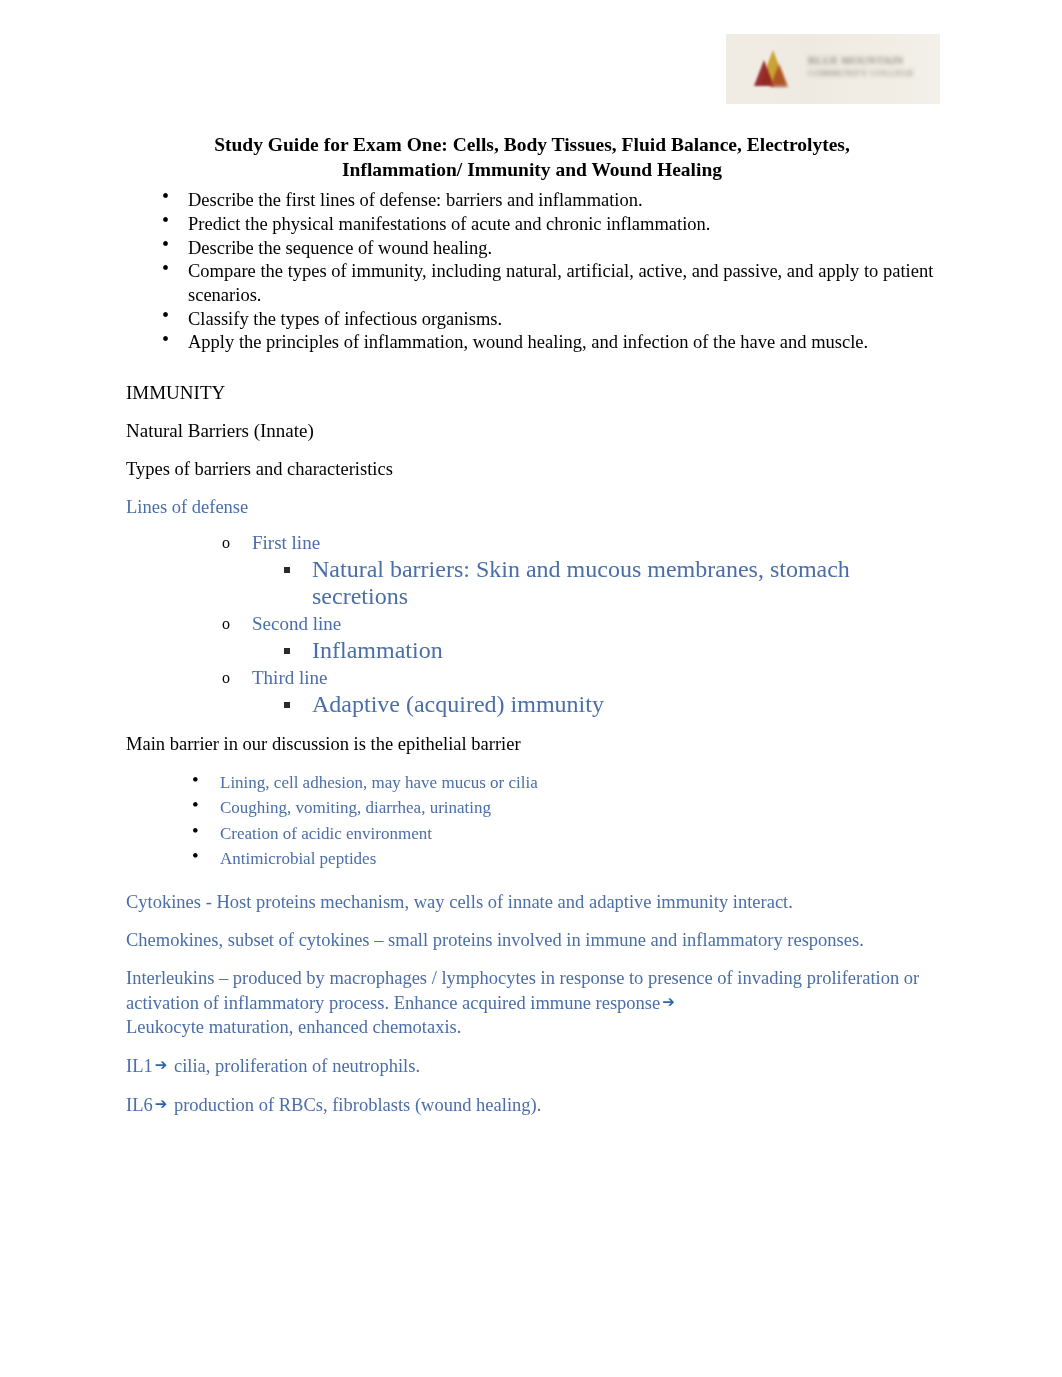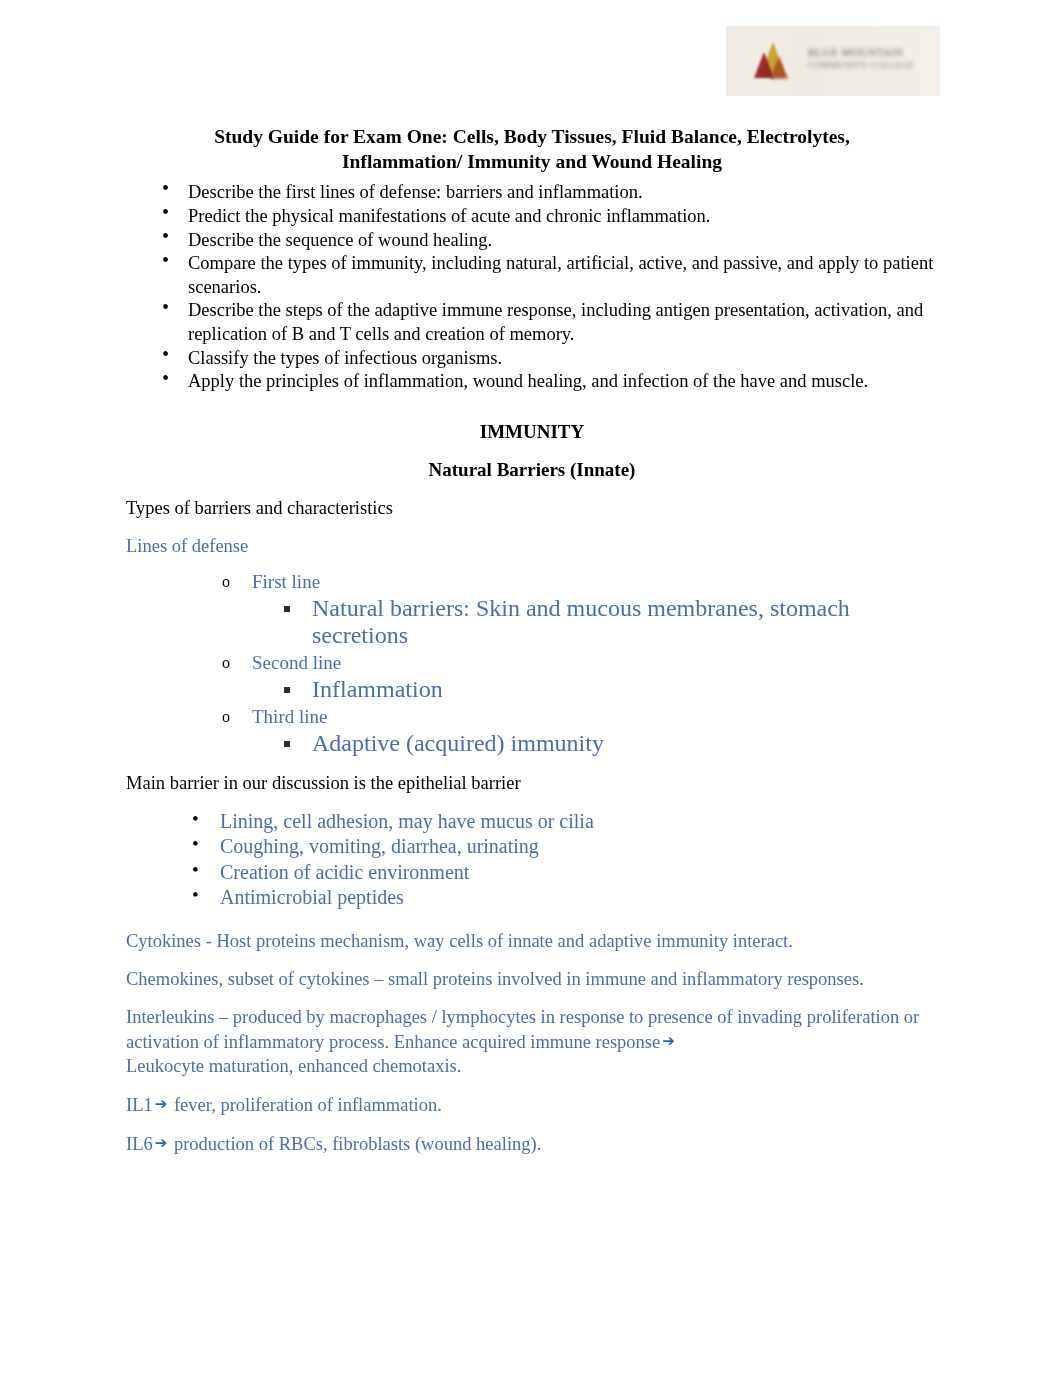--- a/index.html
+++ b/index.html
@@ -14,20 +14,21 @@
     font-family: "Liberation Serif", "DejaVu Serif", serif;
     color: #000000;
     overflow: hidden;
   }
   .page {
     position: relative;
     width: 1062px;
     height: 967px;
     padding: 4px;
     box-sizing: border-box;
+    margin-top: 8px;
   }
   
   .logo-wrap {
     position: absolute;
     top: 26px;
     left: 726px;
     width: 214px;
     height: 70px;
     overflow: hidden;
   }
@@ -127,22 +128,22 @@
     content: "\2022";
     position: absolute;
     left: 36px;
     top: -4px;
     font-size: 20px;
     line-height: 24px;
   }
   ul.bul > li.two-line { line-height: 23.5px; }
 
   .h-center {
-    text-align: center;
-    font-weight: bold;
+    text-align: left;
+    font-weight: normal;
     font-size: 19px;
     line-height: 24px;
   }
   .para {
     font-size: 18.5px;
     line-height: 24px;
   }
   .blue { color: #4a6ea8; }
 
   
@@ -174,21 +175,21 @@
     left: 158px;
     top: 11px;
     width: 6px;
     height: 6px;
     background: #2b2b2b;
   }
   
   ul.bul2 > li {
     position: relative;
     padding-left: 94px;
-    font-size: 20px;
+    font-size: 17px;
     line-height: 25.5px;
   }
   ul.bul2 > li::before {
     content: "\2022";
     position: absolute;
     left: 66px;
     top: -3px;
     font-size: 19px;
     color: #000;
   }
@@ -227,21 +228,20 @@
     <div>Inflammation/ Immunity and Wound Healing</div>
   </div>
 
   <div class="content">
 
     <ul class="bul">
       <li>Describe the first lines of defense: barriers and inflammation.</li>
       <li>Predict the physical manifestations of acute and chronic inflammation.</li>
       <li>Describe the sequence of wound healing.</li>
       <li class="two-line">Compare the types of immunity, including natural, artificial, active, and passive, and apply to patient scenarios.</li>
-      <li class="two-line">Describe the steps of the adaptive immune response, including antigen presentation, activation, and replication of B and T cells and creation of memory.</li>
       <li>Classify the types of infectious organisms.</li>
       <li class="two-line">Apply the principles of inflammation, wound healing, and infection of the have and muscle.</li>
     </ul>
 
     <div class="sp26"></div>
     <div class="h-center">IMMUNITY</div>
     <div class="sp14"></div>
     <div class="h-center">Natural Barriers (Innate)</div>
     <div class="sp14"></div>
 
@@ -286,21 +286,21 @@
     <div class="para blue">Chemokines, subset of cytokines – small proteins involved in immune and inflammatory responses.</div>
     <div class="sp14"></div>
 
     <div class="para blue">
       <span>Interleukins – produced by macrophages / lymphocytes in response to presence of invading proliferation or activation of inflammatory process. Enhance acquired immune response</span><span class="arrow">➔</span><br>
       <span>Leukocyte maturation, enhanced chemotaxis.</span>
     </div>
 
     <div class="sp14"></div>
     <div class="para blue">
-      <span>IL1</span><span class="arrow">➔</span> <span>fever, proliferation of inflammation.</span>
+      <span>IL1</span><span class="arrow">➔</span> <span>cilia, proliferation of neutrophils.</span>
     </div>
     <div class="sp14"></div>
     <div class="para blue">
       <span>IL6</span><span class="arrow">➔</span> <span>production of RBCs, fibroblasts (wound healing).</span>
     </div>
 
   </div>
 </div>
 
 </body></html>

